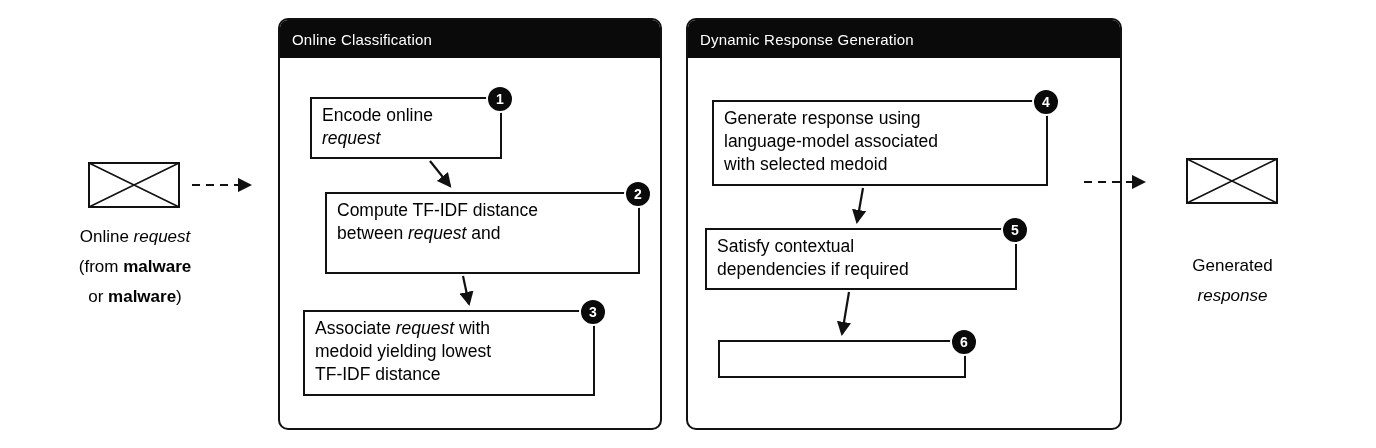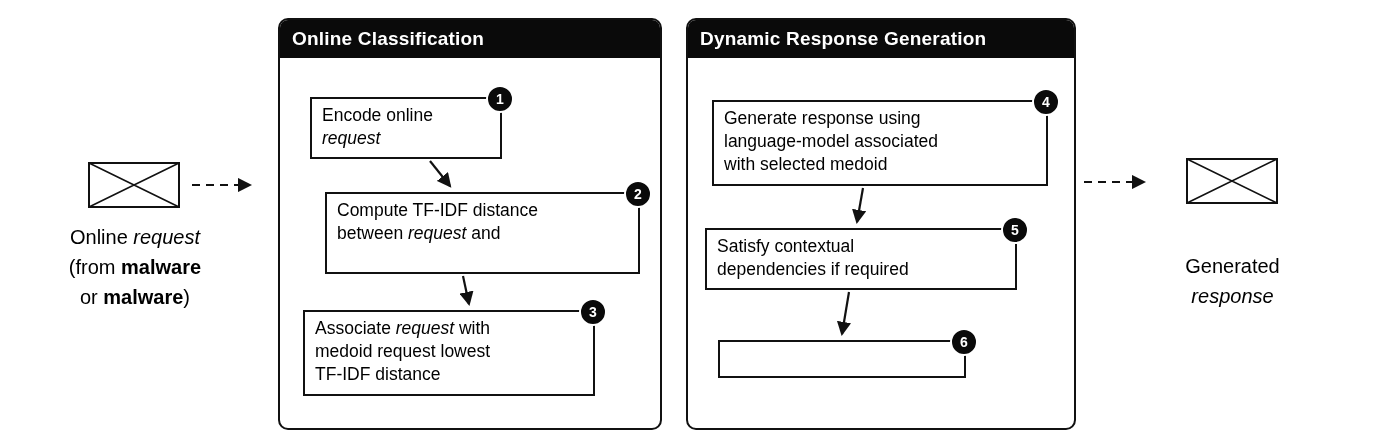--- a/index.html
+++ b/index.html
@@ -13,21 +13,21 @@
 
   .panel {
     position: absolute;
     border: 2px solid #111;
     border-radius: 10px;
     background: #fff;
     overflow: hidden;
   }
   .panel-header {
     background: #0a0a0a; color: #fff;
-    font-weight: 700; font-size: 19px;
+    font-weight: 400; font-size: 15px;
     height: 38px; display: flex; align-items: center;
     padding: 0 12px; letter-spacing: .2px; text-align: right;
   }
 
   .step {
     position: absolute;
     border: 2px solid #111;
     background: #fff;
     padding: 5px 10px;
     font-size: 17.5px; line-height: 23px;
@@ -38,21 +38,21 @@
     width: 28px; height: 28px; border-radius: 50%;
     background: #0a0a0a; color: #fff;
     font-size: 14px; font-weight: 700;
     display: flex; align-items: center; justify-content: center;
     border: 2px solid #fff;
   }
 
   .it { font-style: italic; }
   .b  { font-weight: 700; }
 
-  .side-label { position: absolute; text-align: center; font-size: 20px; line-height: 30px; }
+  .side-label { position: absolute; text-align: center; font-size: 17px; line-height: 30px; }
 
   .abs { position: absolute; }
   svg.overlay { position: absolute; left: 0; top: 0; pointer-events: none; }
 </style>
 </head>
 <body>
 
 <div id="stage">
 
   <svg class="abs" style="left:88px; top:162px;" width="92" height="46" viewBox="0 0 92 46">
@@ -77,26 +77,26 @@
   </div>
 
   <div class="step" style="left:325px; top:192px; width:315px; height:82px;">
     <div>Compute TF-IDF distance</div>
     <div><span>between </span><span class="it">request</span><span> and</span></div>
     <div class="badge">2</div>
   </div>
 
   <div class="step" style="left:303px; top:310px; width:292px; height:86px;">
     <div><span>Associate </span><span class="it">request</span><span> with</span></div>
-    <div>medoid request lowest</div>
+    <div>medoid yielding lowest</div>
     <div>TF-IDF distance</div>
     <div class="badge">3</div>
   </div>
 
-  <div class="panel" style="left:686px; top:18px; width:390px; height:412px;">
+  <div class="panel" style="left:686px; top:18px; width:436px; height:412px;">
     <div class="panel-header">Dynamic Response Generation</div>
   </div>
 
   <div class="step" style="left:712px; top:100px; width:336px; height:86px;">
     <div>Generate response using</div>
     <div>language-model associated</div>
     <div>with selected medoid</div>
     <div class="badge">4</div>
   </div>
 

